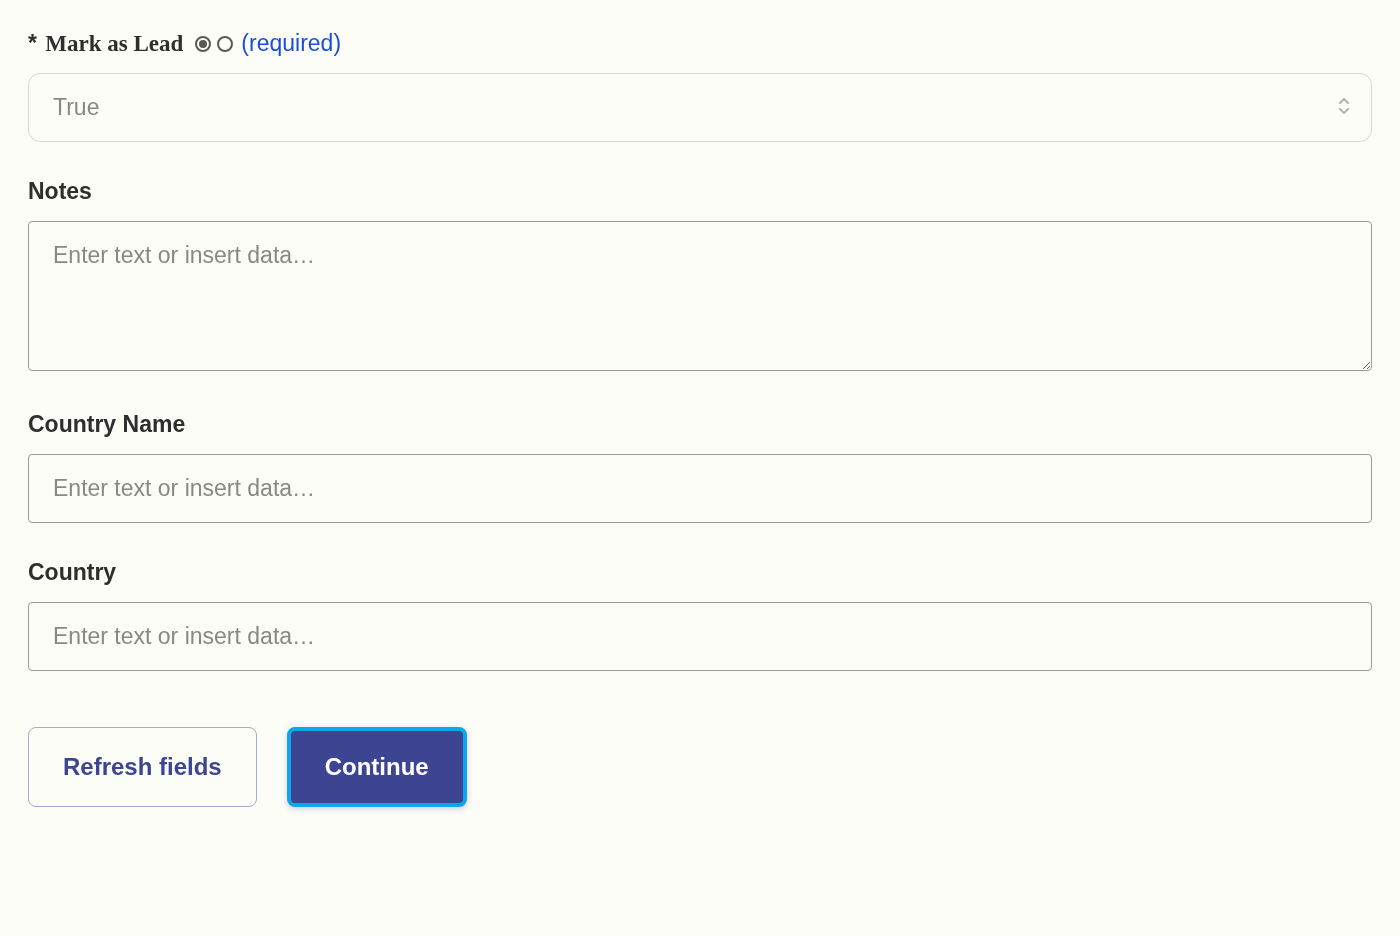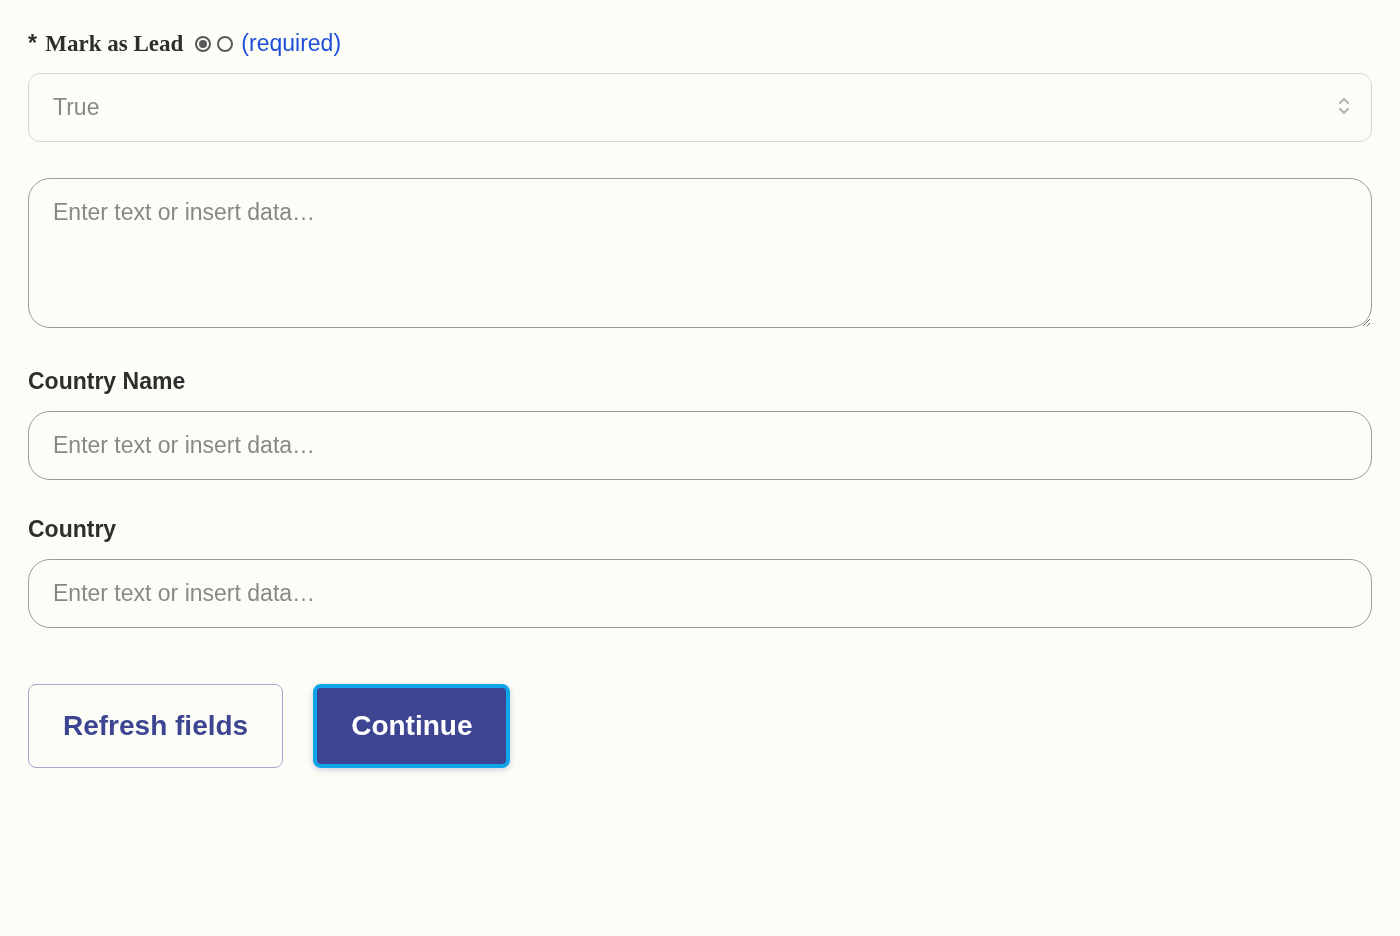--- a/index.html
+++ b/index.html
@@ -83,21 +83,21 @@
       position: absolute;
       right: 20px;
       top: 50%;
       transform: translateY(-50%);
       pointer-events: none;
       color: #b7b7b3;
     }
     .text-input, .textarea-input {
       width: 100%;
       border: 1px solid #9c9c99;
-      border-radius: 22px;
+      border-radius: 4px;
       background: #fdfdf7;
       font-size: 23px;
       color: #a21caf;
       padding: 20px 24px;
       font-family: inherit;
     }
     .text-input::placeholder, .textarea-input::placeholder {
       color: #888886;
     }
     .textarea-input {
@@ -110,21 +110,21 @@
       color: #2d2e2e;
       margin-bottom: 16px;
       display: block;
     }
     .button-row {
       display: flex;
       gap: 30px;
       margin-top: 56px;
     }
     .btn {
-      font-size: 28px;
+      font-size: 24px;
       font-weight: 700;
       padding: 22px 34px;
       border-radius: 8px;
       cursor: pointer;
       font-family: inherit;
     }
     .btn-secondary {
       background: #fdfdf7;
       color: #3d4592;
       border: 1px solid #a6aad1;
@@ -156,20 +156,21 @@
     <span class="select-icon">
       <svg width="16" height="22" viewBox="0 0 16 22" fill="none" stroke="currentColor" stroke-width="2.2" stroke-linecap="round" stroke-linejoin="round">
         <polyline points="4,8 8,4 12,8"></polyline>
         <polyline points="4,14 8,18 12,14"></polyline>
       </svg>
     </span>
   </div>
 </div>
 
 <div class="form-group">
+  <label class="simple-label">Notes</label>
   <textarea class="textarea-input" placeholder="Enter text or insert data…" style=""></textarea>
 </div>
 
 <div class="form-group">
   <label class="simple-label">Country Name</label>
   <input type="text" class="text-input" placeholder="Enter text or insert data…" style="">
 </div>
 
 <div class="form-group">
   <label class="simple-label">Country</label>

